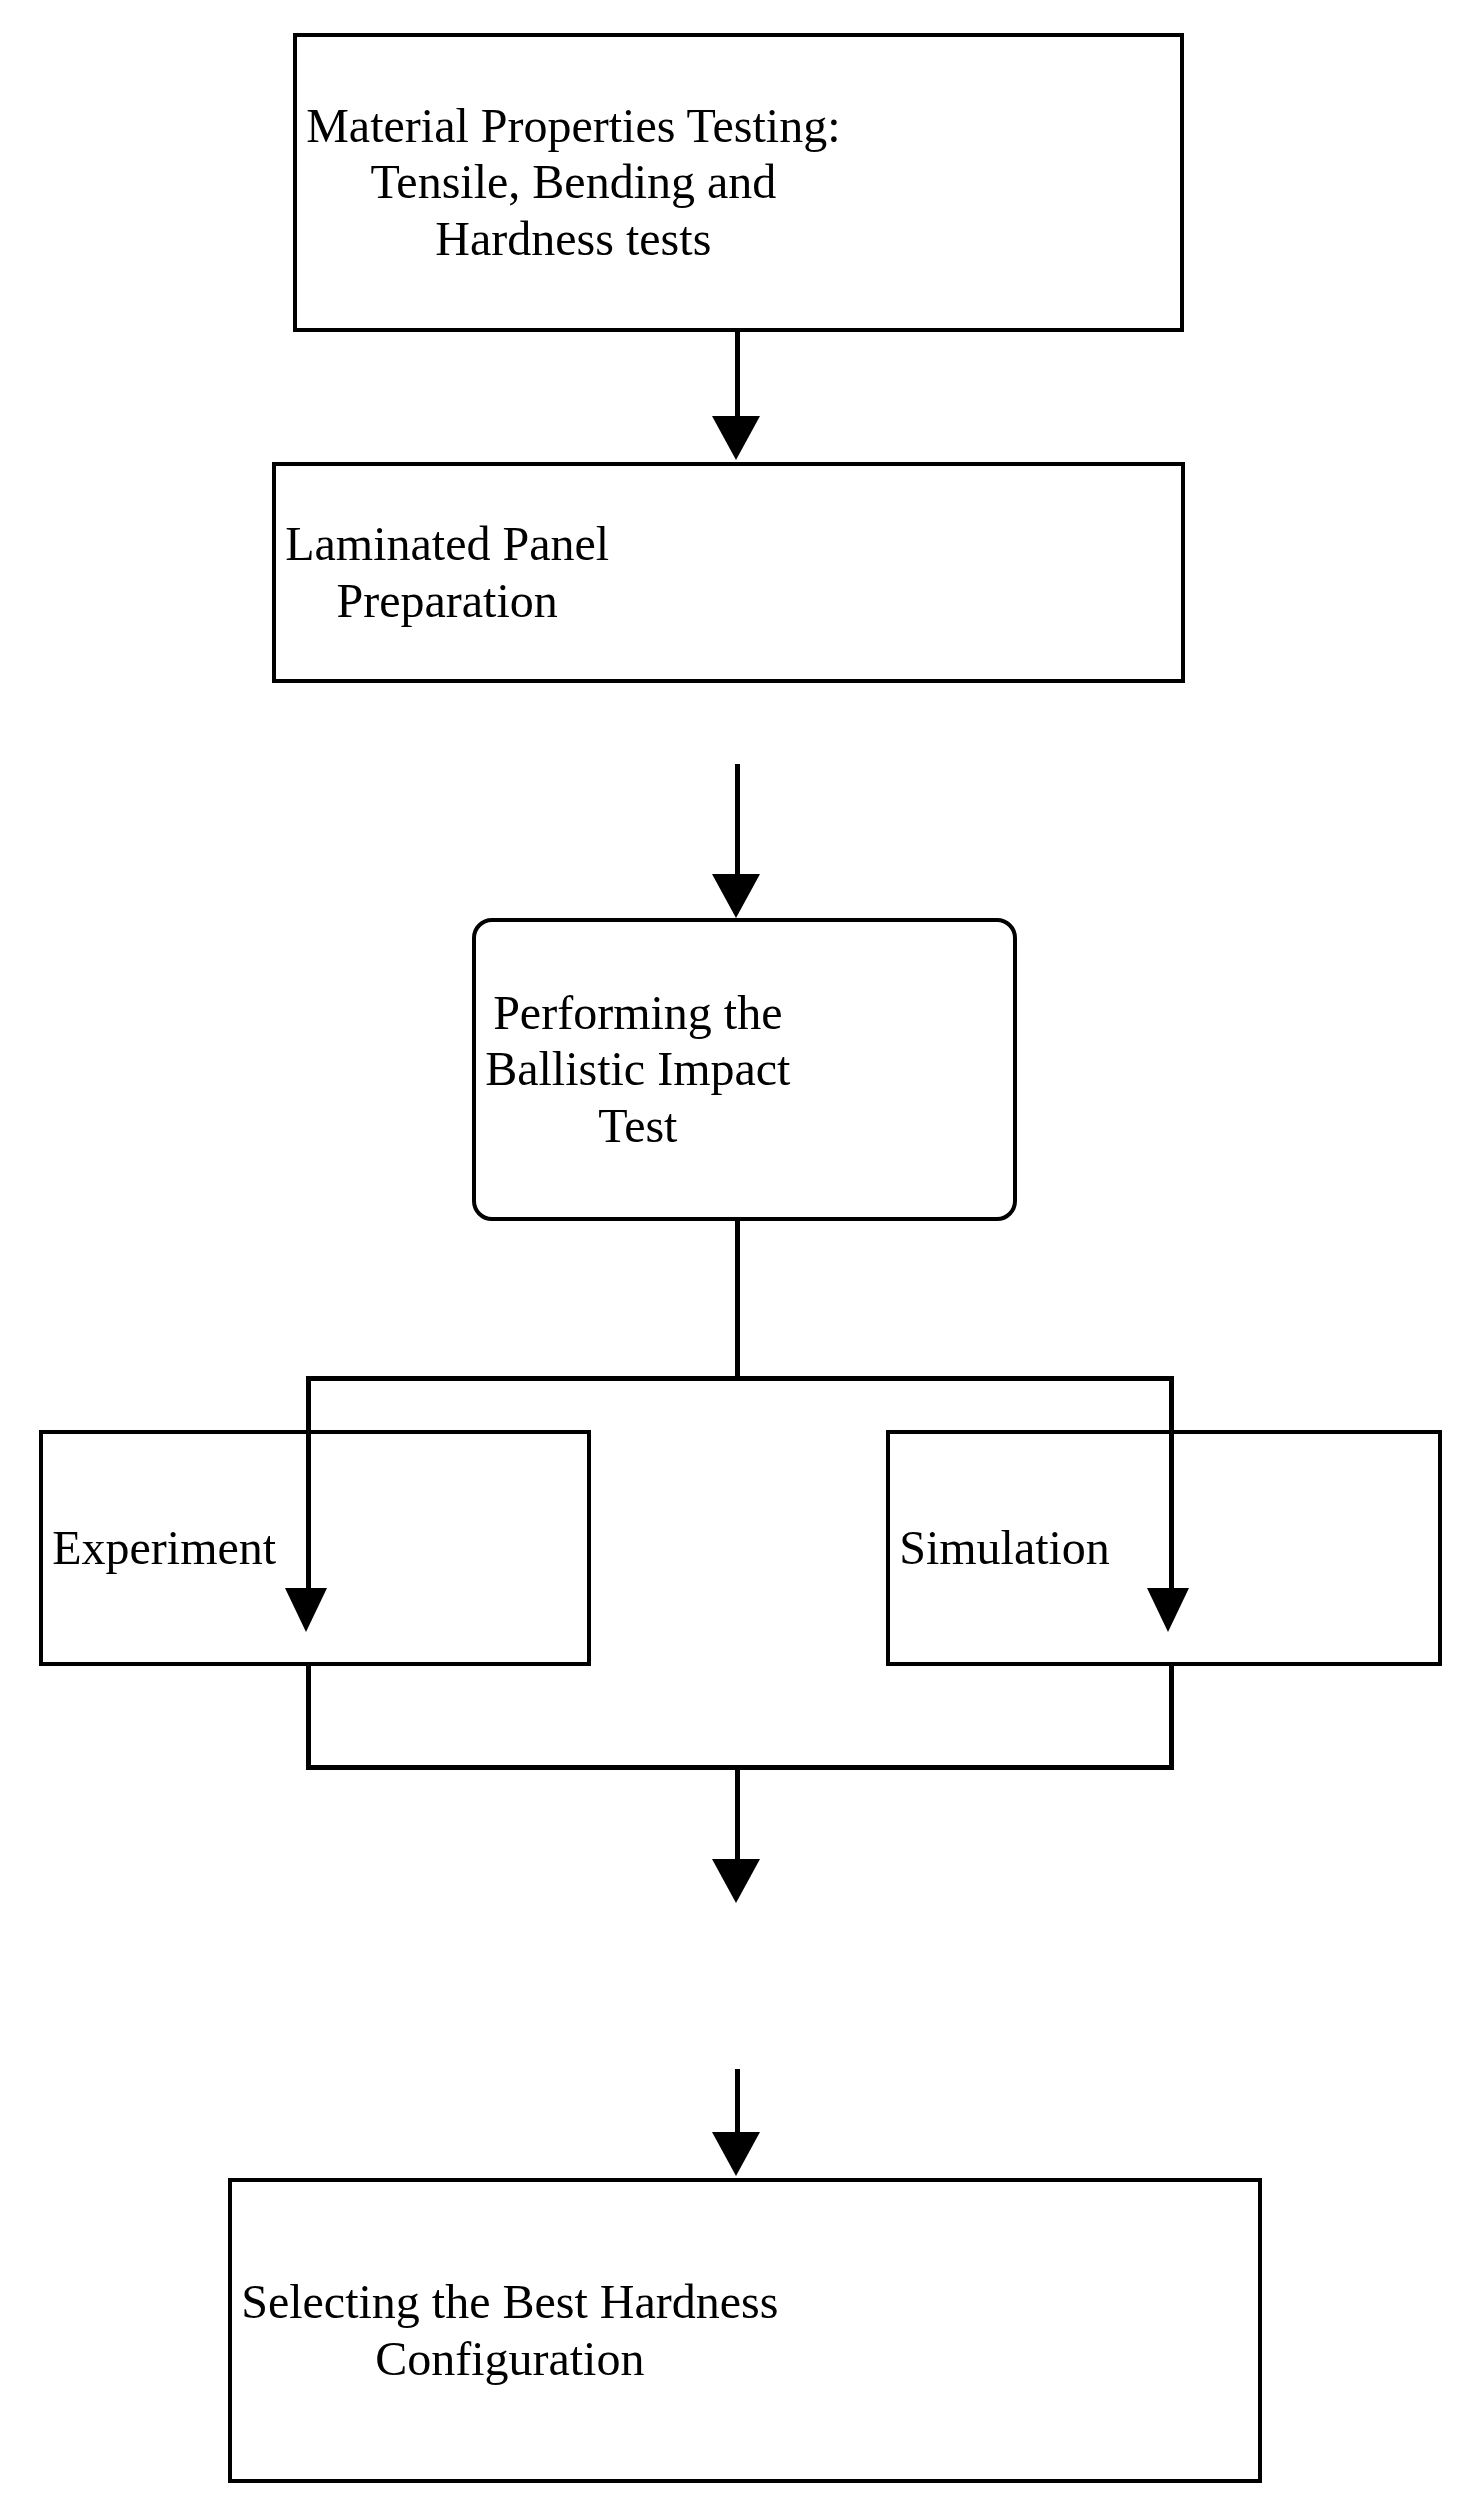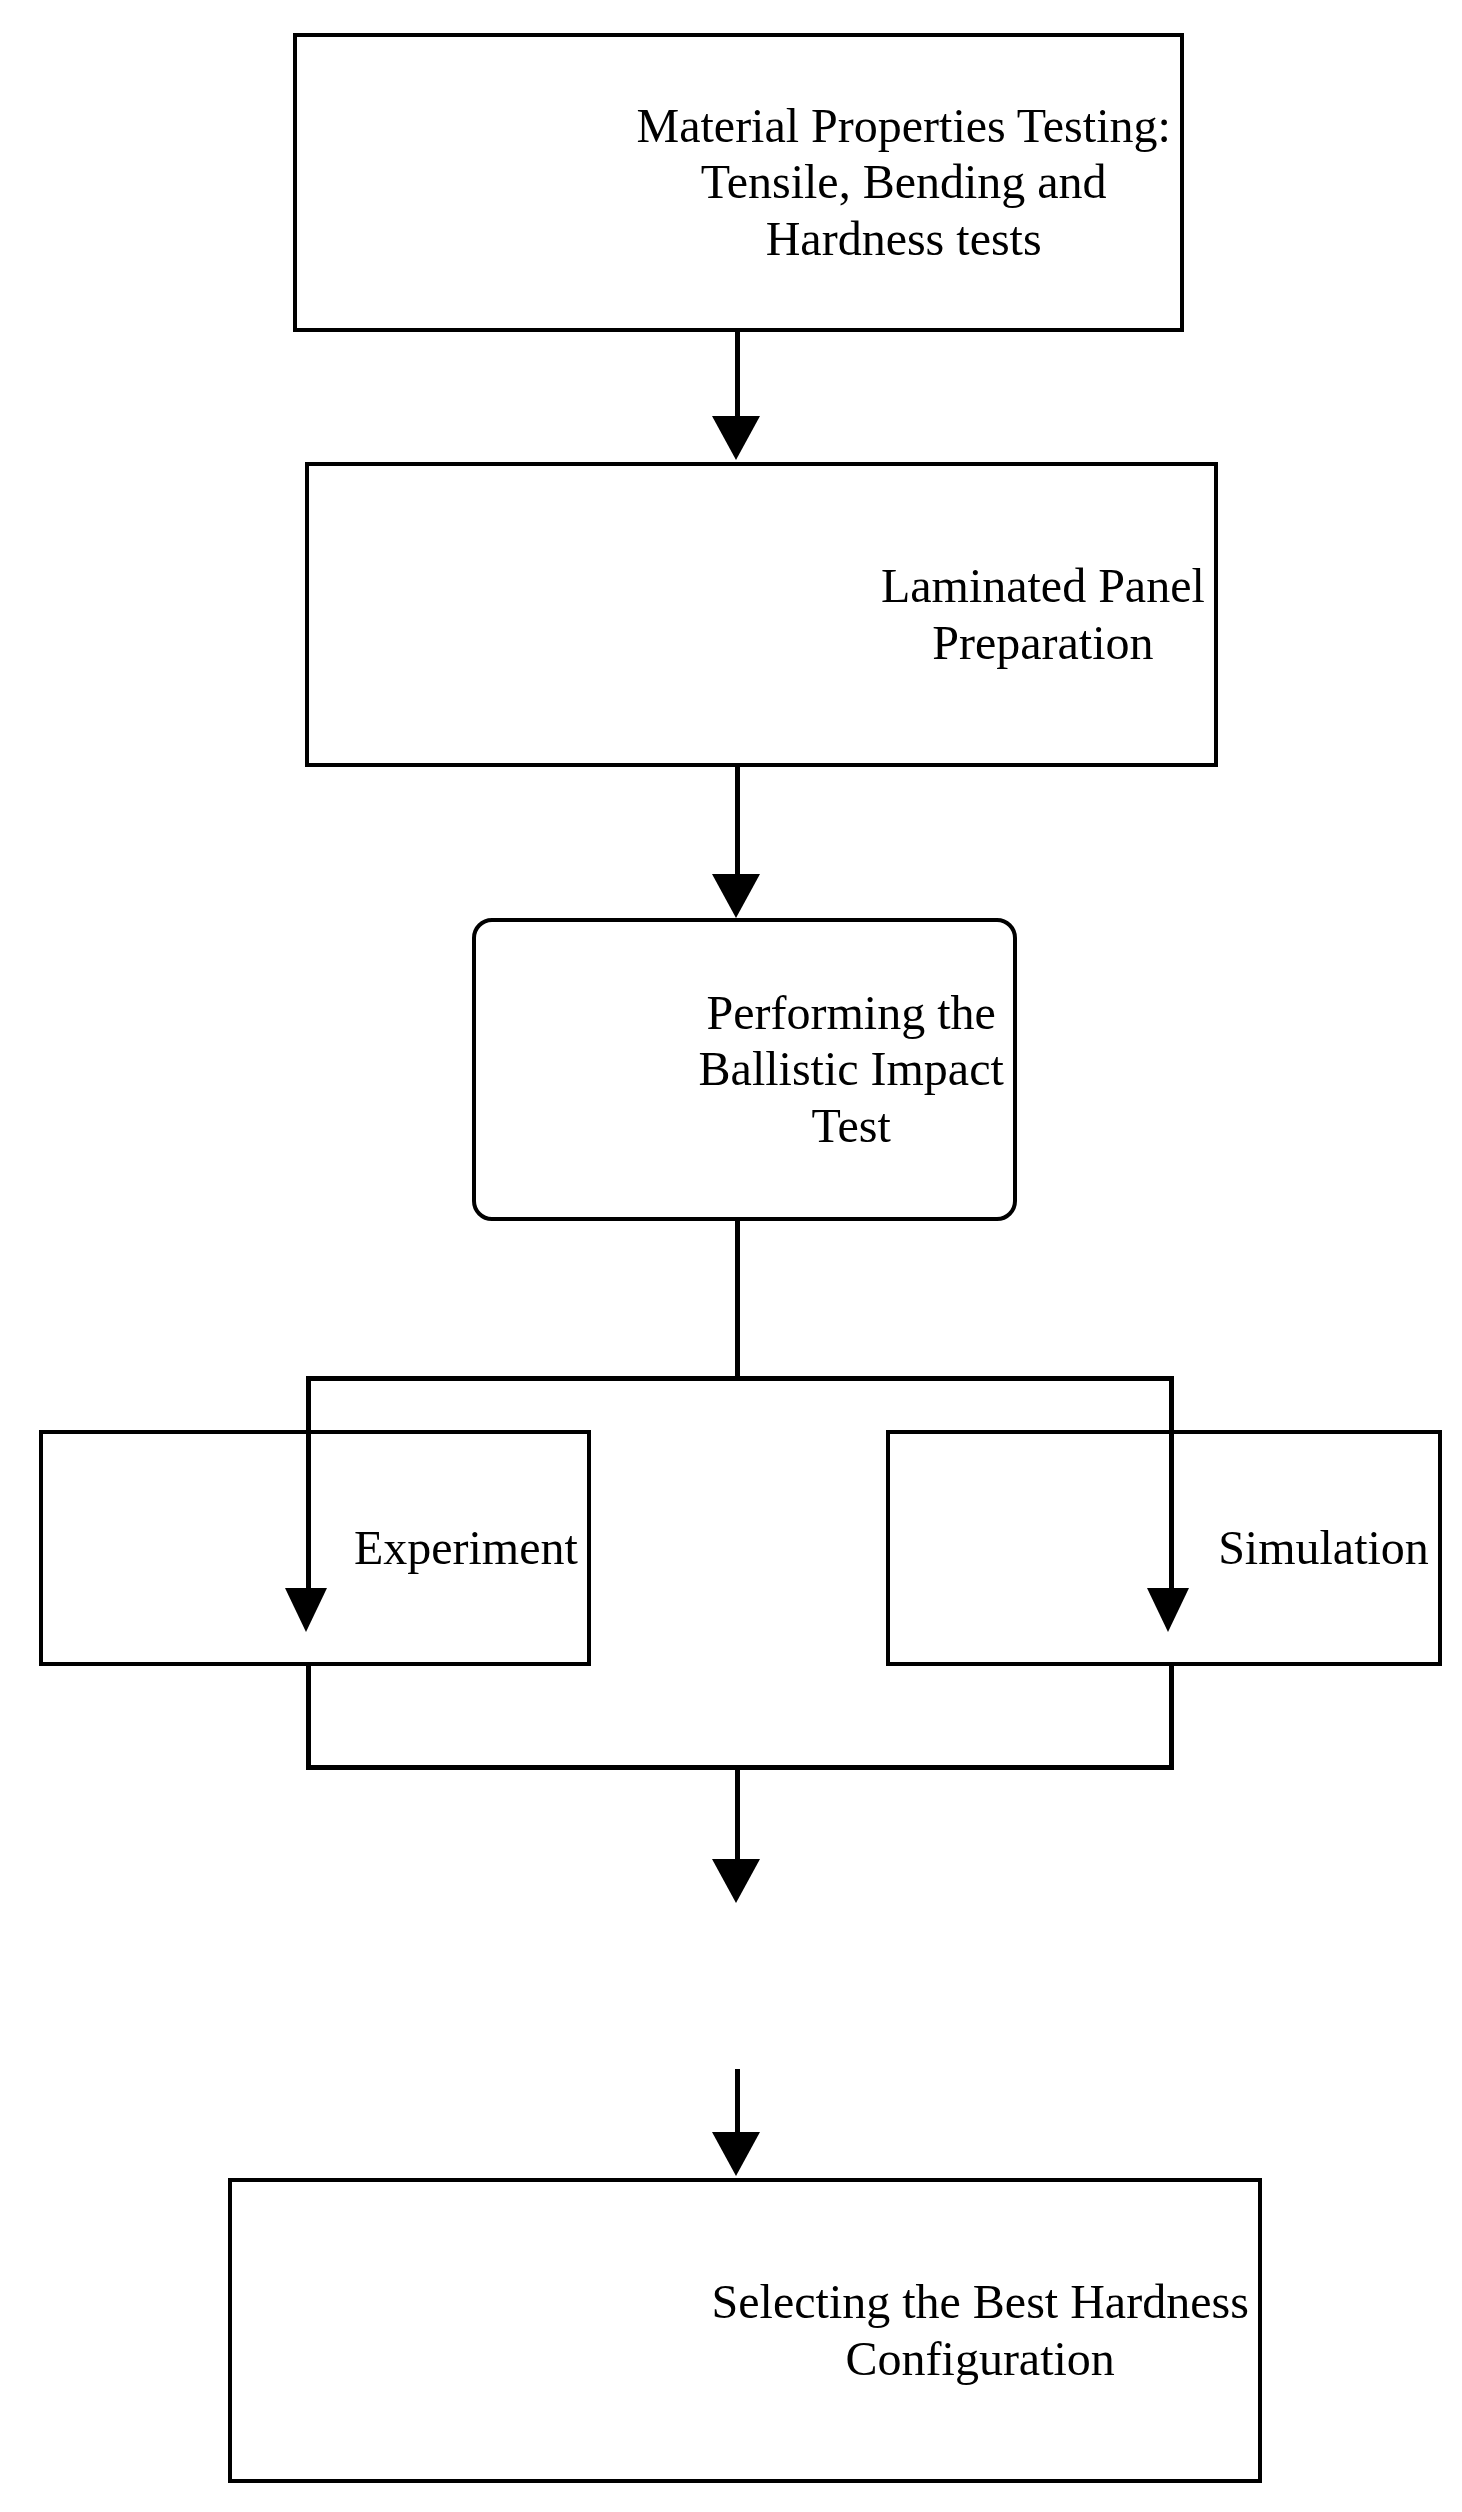--- a/index.html
+++ b/index.html
@@ -16,36 +16,36 @@
     overflow: hidden;
     font-family: "Liberation Serif", "DejaVu Serif", serif;
   }
   .node {
     position: absolute;
     box-sizing: border-box;
     border: 4.6px solid #000000;
     background: #ffffff;
     display: flex;
     align-items: center;
-    justify-content: flex-end;
+    justify-content: flex-start;
     text-align: center;
     color: #000000;
     line-height: 1.18;
     padding: 3.7px 9.2px;
   }
   .node .label {
     display: block;
     white-space: pre-line;
     font-size: 48px;
     letter-spacing: 0px;
   }
 
   
   #node-material-testing { left: 293px; top: 33px;   width: 891px;  height: 299px; }
-  #node-panel-prep       { left: 305px; top: 462px;  width: 913px;  height: 305px; }
+  #node-panel-prep       { left: 272px; top: 462px;  width: 913px;  height: 221px; }
   #node-ballistic-test   { left: 472px; top: 918px;  width: 545px;  height: 303px; border-radius: 20px; }
   #node-experiment       { left: 39px;  top: 1430px; width: 552px;  height: 236px; }
   #node-simulation       { left: 886px; top: 1430px; width: 556px;  height: 236px; }
   #node-correlation      { left: 472px; top: 1808px; width: 547px;  height: 263px; }
   #node-selecting-config { left: 228px; top: 2178px; width: 1034px; height: 305px; }
 
   
   .edge-v {
     position: absolute;
     width: 4.6px;

